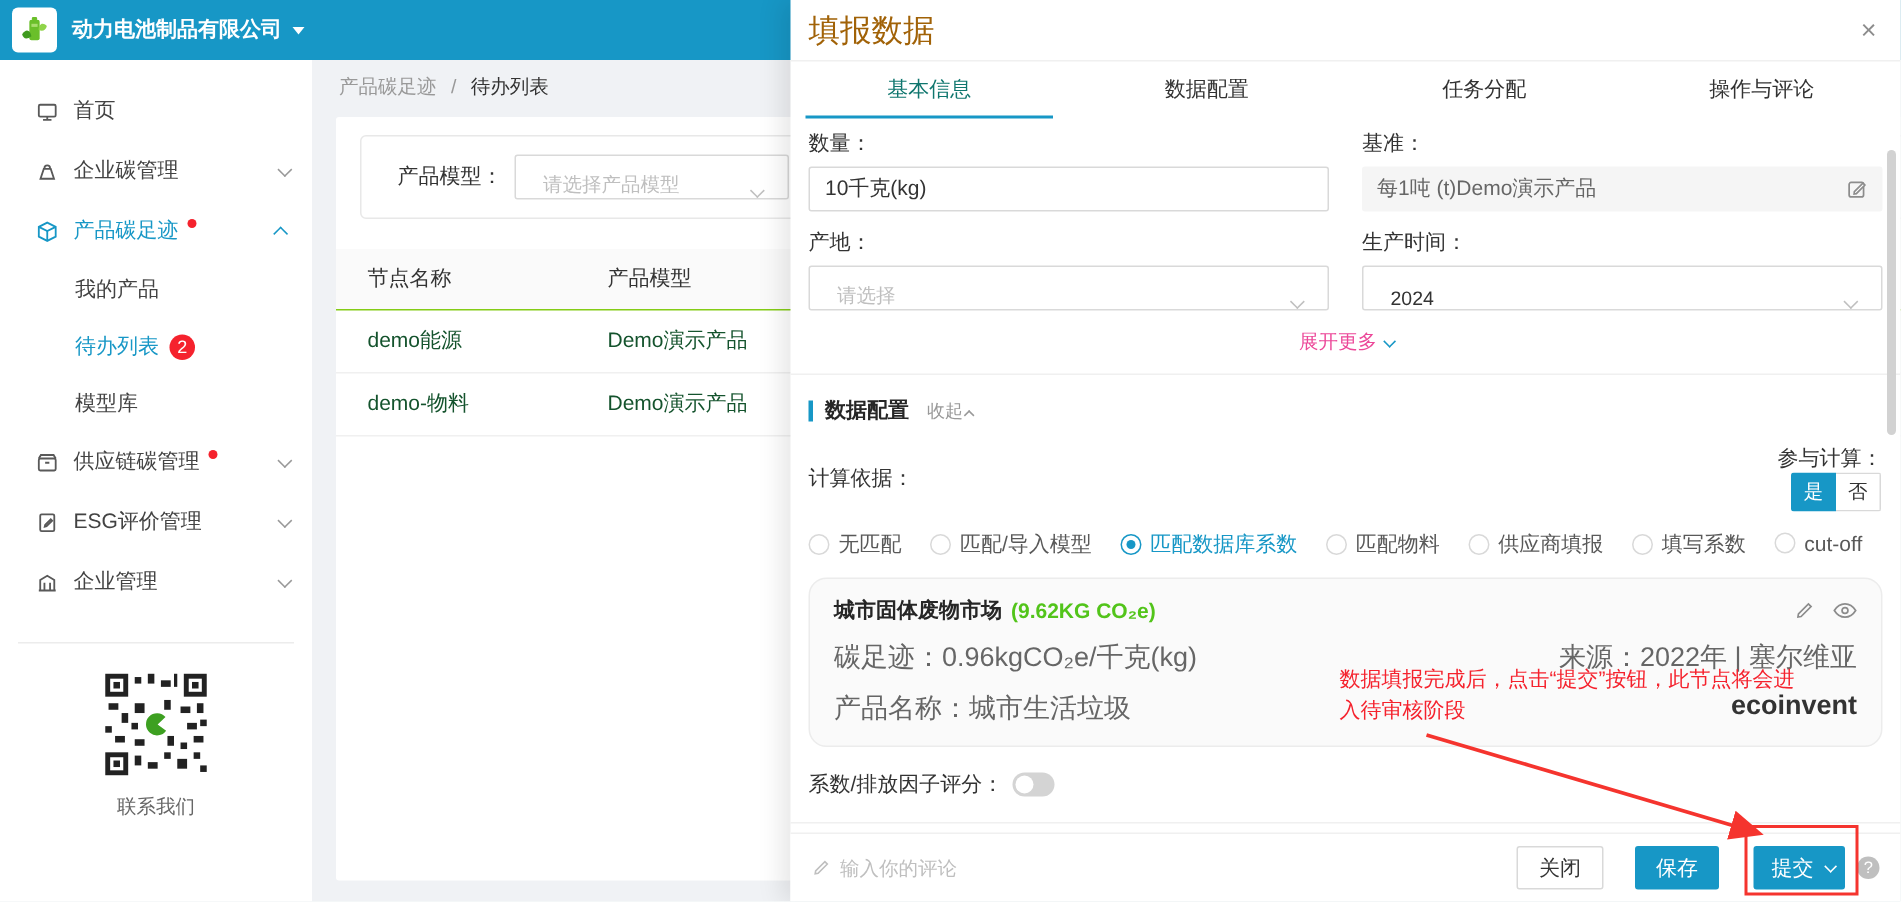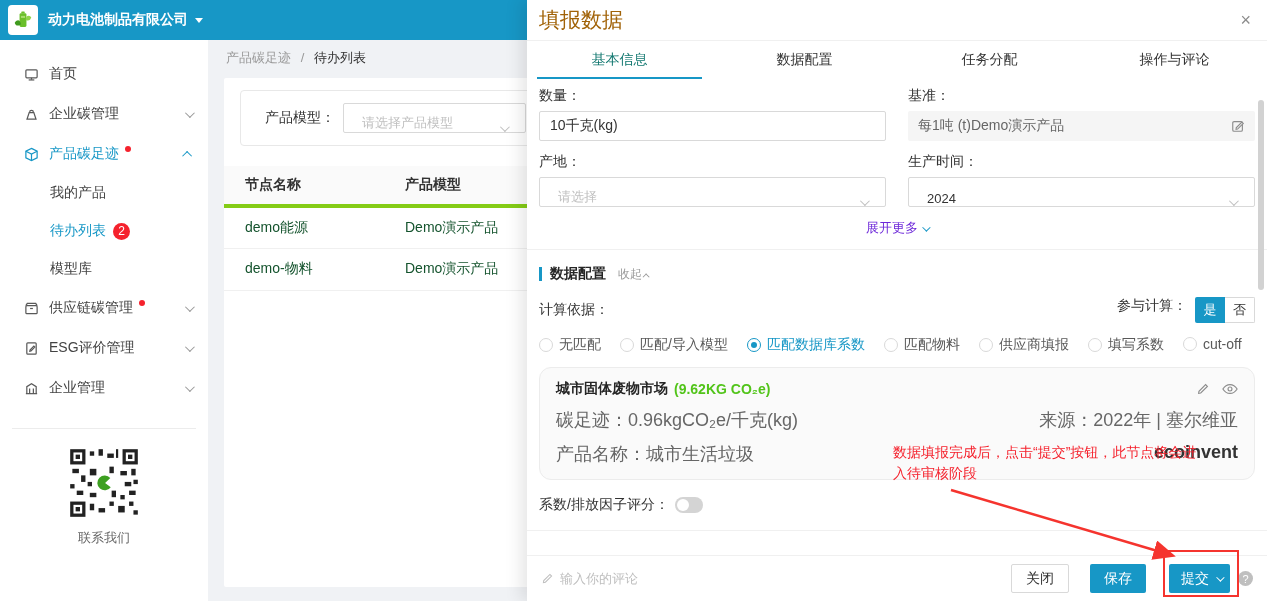--- a/index.html
+++ b/index.html
@@ -36,21 +36,21 @@
   .main { position:absolute; top:40px; left:208px; right:0; bottom:0; background:#f0f2f5; z-index:1; }
   .breadcrumb { position:absolute; top:9px; left:18px; font-size:13px; }
   .bc-section { color:#999; } .bc-sep { color:#999; margin:0 6px; } .bc-current { color:#333; }
   .panel { position:absolute; top:38px; left:16px; right:-40px; bottom:14px; background:#fff; border-radius:2px; }
   .filter-box { margin:12px 16px 0; border:1px solid #e8e8e8; border-radius:4px; height:56px; display:flex; align-items:center; padding-left:24px; }
   .filter-label { color:#333; }
   .select-box { height:30px; border:1px solid #d9d9d9; border-radius:2px; display:flex; align-items:flex-end; padding:0 18px; color:#bfbfbf; background:#fff; position:relative; }
   .filter-select { width:183px; margin-left:8px; }
   .select-box .sel-text { flex:1; font-size:13px; }
   .table { margin:20px 0 0; width:100%; border-collapse:collapse; }
-  .table th { background:#fafafa; height:40px; text-align:left; font-weight:bold; color:#333; padding-left:21px; border-bottom:4px solid #84cc16; }
+  .table th { background:#fafafa; height:40px; text-align:left; font-weight:normal; color:#333; padding-left:21px; border-bottom:1px solid #84cc16; }
   .table td { height:42px; padding-left:21px; border-bottom:1px solid #f0f0f0; color:#14532d; }
   .col-node { width:160px; }
 
   
   .drawer { position:absolute; top:0; left:527px; width:740px; height:601px; background:#fff; z-index:3; box-shadow:-6px 0 16px rgba(0,0,0,.10); }
   .drawer-header { height:40px; display:flex; align-items:center; padding:0 16px 0 12px; }
   .drawer-title { font-size:21px; color:#a16207; }
   .close-x { margin-left:auto; color:#8c8c8c; font-size:18px; line-height:1; cursor:pointer; }
   .drawer-hr { height:1px; background:#f0f0f0; }
   .tabs { height:38px; display:flex; }
@@ -58,30 +58,30 @@
   .tab.active { color:#0f766e; }
   .tab.active::after { content:""; position:absolute; left:10px; right:10px; bottom:0; height:2px; background:#1797c6; }
   .drawer-body { position:relative; padding:6px 12px 0; }
   .form-grid { display:grid; grid-template-columns:1fr 1fr; column-gap:22px; row-gap:10px; }
   .f-label { margin:2px 0 6px; color:#333; }
   .ipt { width:100%; height:30px; border:1px solid #d9d9d9; border-radius:2px; padding:0 10px; font-size:14px; color:#333; font-family:inherit; outline:none; }
   .disabled-box { height:30px; background:#f5f5f5; border-radius:2px; display:flex; align-items:center; padding:0 10px; color:#666; }
   .disabled-box .edit-ic { margin-left:auto; }
   .sel-chev { width:7px; height:7px; border-right:1.3px solid #bfbfbf; border-bottom:1.3px solid #bfbfbf; transform:rotate(45deg) translateY(-2px); }
   .sel-filled { color:#333; }
-  .expand-more { text-align:center; margin:12px 0 12px; color:#6d28d9; font-size:13px; cursor:pointer; }
+  .expand-more { text-align:center; margin:12px 0 12px; color:#ec4899; font-size:13px; cursor:pointer; }
   .expand-more .chev { border-color:#1797c6; width:6px; height:6px; margin-left:4px; }
   .full-hr { height:1px; background:#f0f0f0; margin:0 -12px; }
   .section-head { display:flex; align-items:center; margin-top:15px; }
   .blue-bar { width:3px; height:14px; background:#1797c6; }
   .section-title { font-weight:bold; margin-left:8px; color:#262626; }
   .collapse-link { margin-left:12px; color:#999; font-size:12px; cursor:pointer; }
   .collapse-link .chev { width:5px; height:5px; margin-left:3px; }
   .calc-row { display:flex; align-items:center; margin-top:14px; }
-  .calc-right { margin-left:auto; display:flex; align-items:flex-start; }
+  .calc-right { margin-left:auto; display:flex; align-items:center;flex-direction:column; }
   .seg { display:flex; margin-left:8px; border-radius:2px; overflow:hidden; }
   .seg-btn { width:30px; height:26px; display:flex; align-items:center; justify-content:center; font-size:13px; cursor:pointer; }
   .seg-btn.on { background:#1797c6; color:#fff; }
   .seg-btn.off { background:#fff; color:#333; border:1px solid #d9d9d9; border-left:none; }
   .radio-row { display:flex; align-items:flex-start; margin-top:13px; flex-wrap:nowrap; }
   .radio-opt { display:flex; align-items:center; margin-right:19px; color:#595959; cursor:pointer; white-space:nowrap; }
   .radio-circle { width:14px; height:14px; border-radius:50%; border:1px solid #d9d9d9; background:#fff; margin-right:6px; flex:none; position:relative; }
   .radio-opt.selected { color:#1797c6; }
   .radio-opt.selected .radio-circle { border-color:#1797c6; }
   .radio-opt.selected .radio-circle::after { content:""; position:absolute; left:3px; top:3px; width:6px; height:6px; border-radius:50%; background:#1797c6; }

